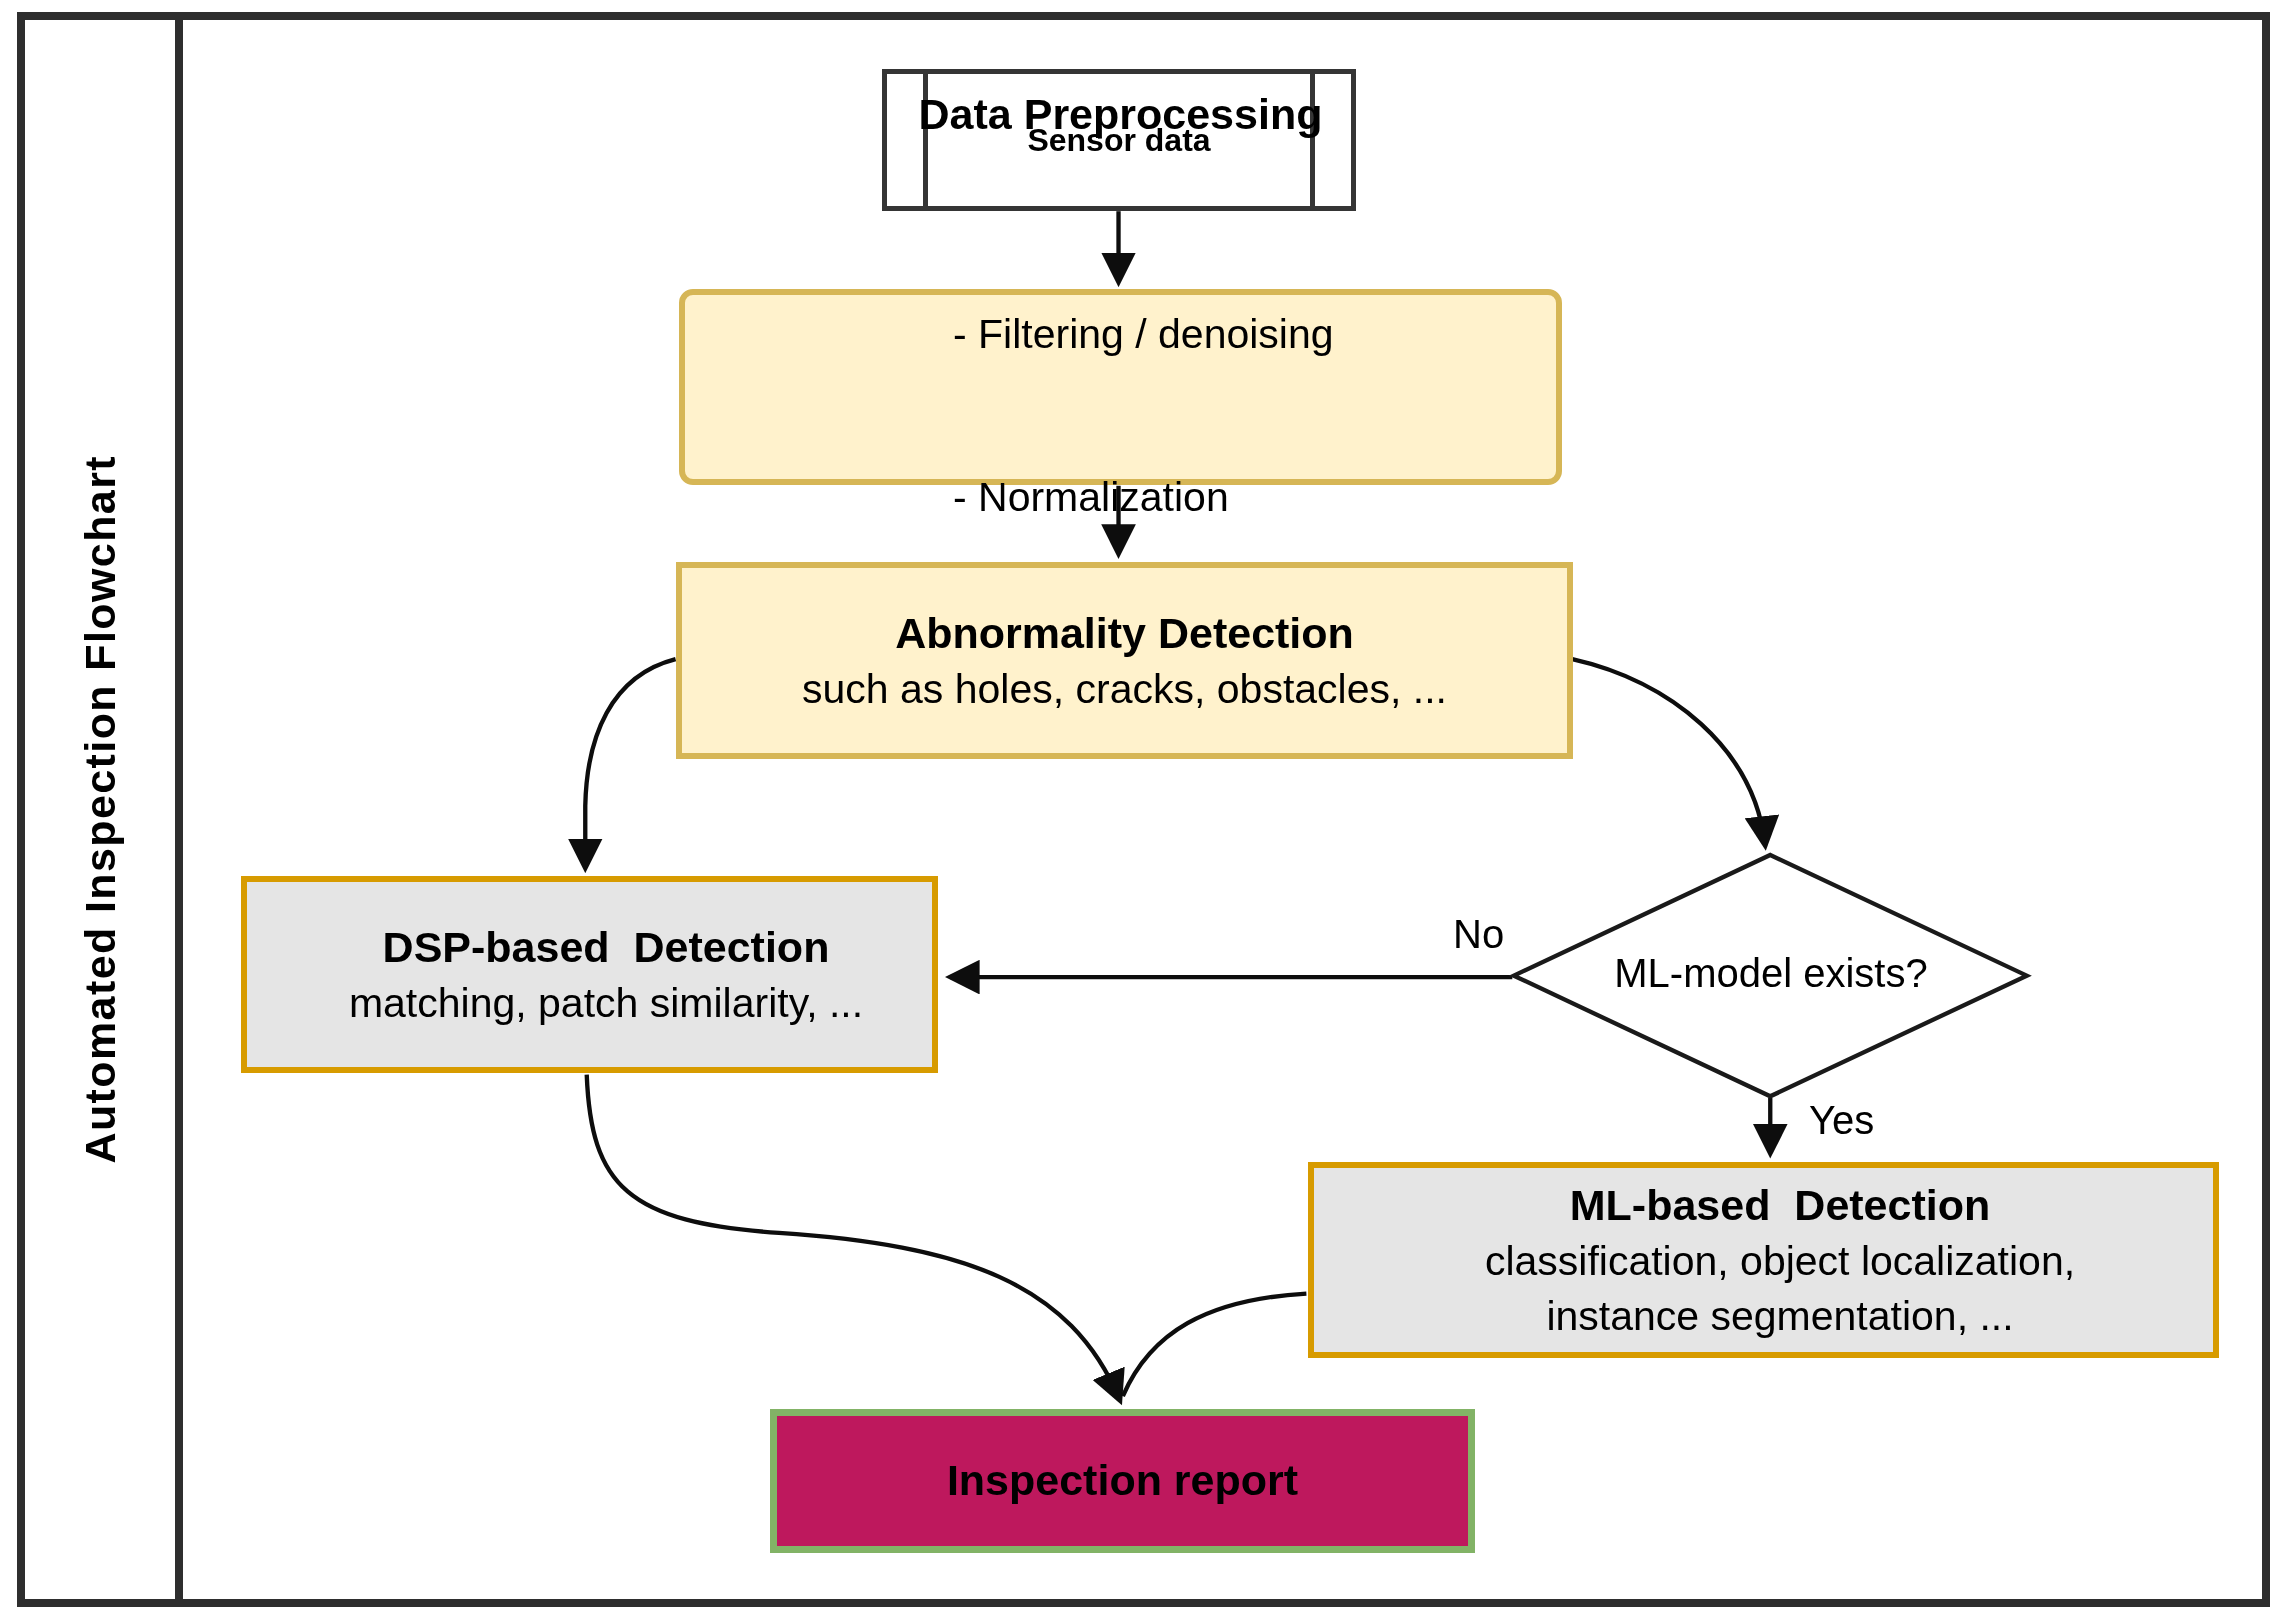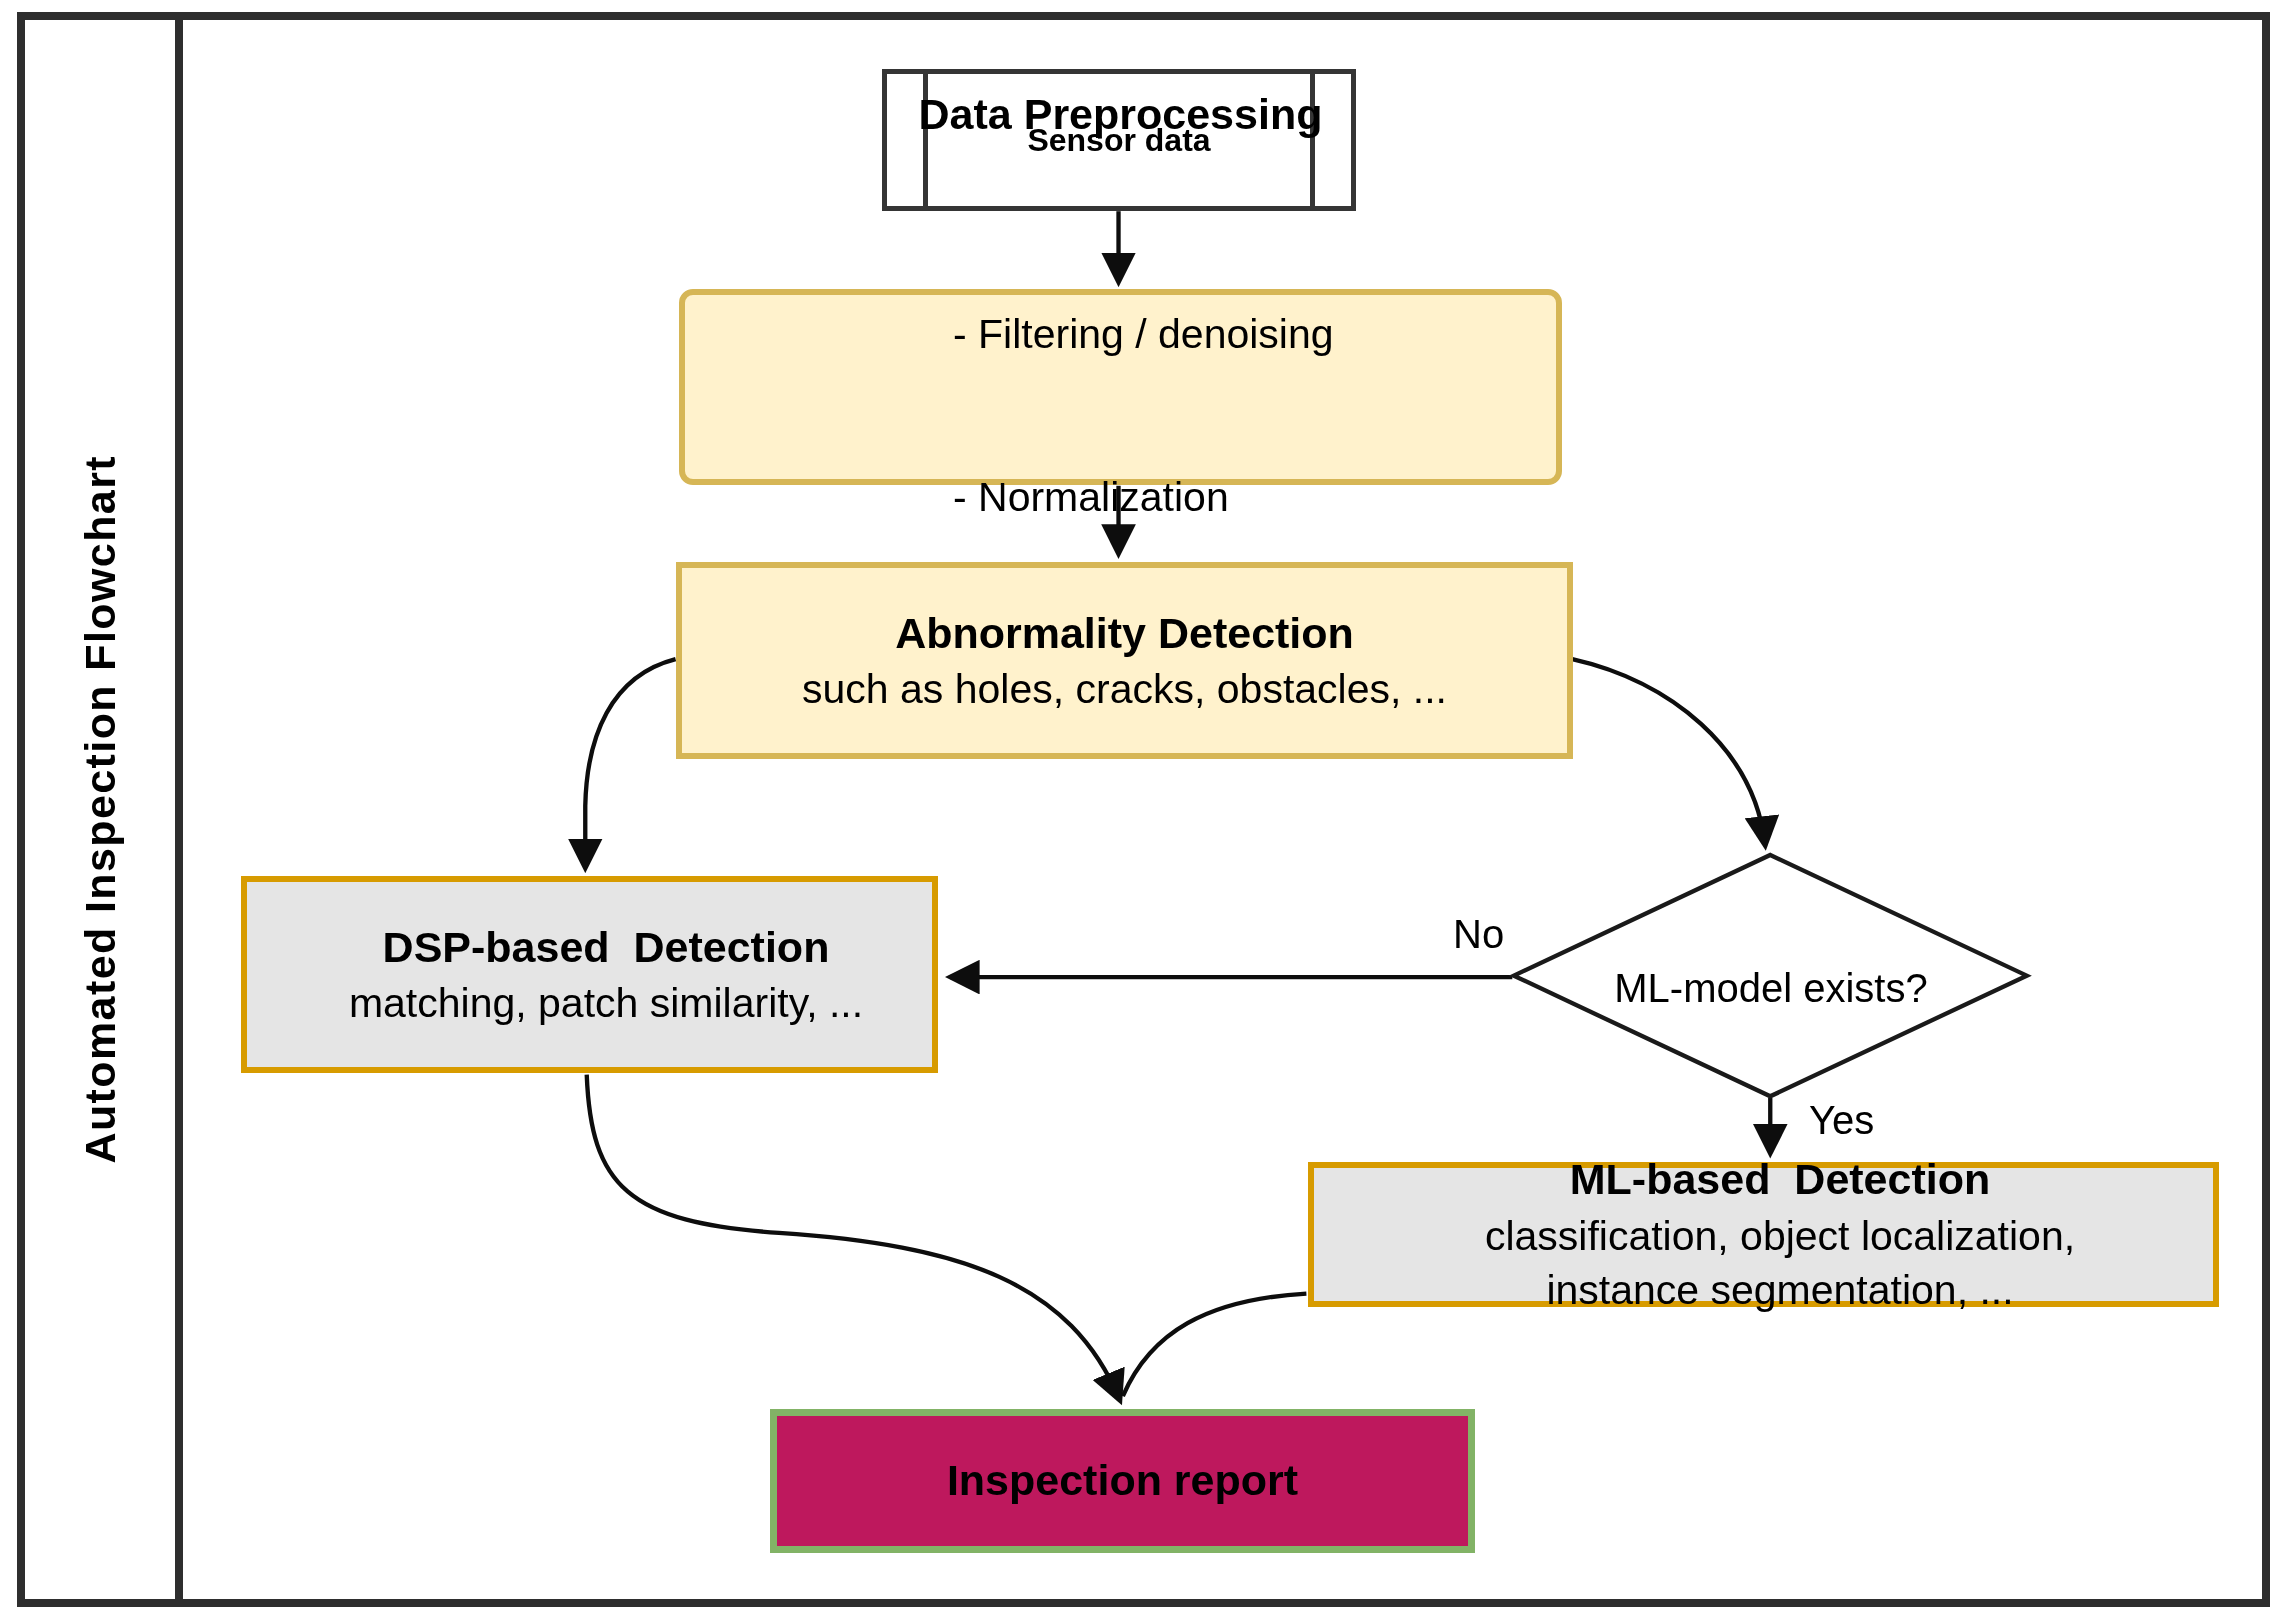--- a/index.html
+++ b/index.html
@@ -38,26 +38,26 @@
     left:882px;top:69px;width:474px;height:142px;
     background:#fff;border:5px solid #353535;
   }
   .sensor .bar{position:absolute;top:0;bottom:0;width:5px;background:#353535;}
   .sensor .bar.l{left:36px;} .sensor .bar.r{right:36px;}
   .sensor-label{font-weight:bold;font-size:32px;}
   .preprocessing{left:679px;top:289px;width:883px;height:196px;border-radius:14px;}
   .pre-lines{display:inline-block;text-align:left;margin:0 auto;}
   .abnormality{left:676px;top:562px;width:897px;height:197px;}
   .dsp{left:241px;top:876px;width:697px;height:197px;}
-  .ml{left:1308px;top:1162px;width:911px;height:145px;}
+  .ml{left:1308px;top:1162px;width:911px;height:196px;}
   .report{left:770px;top:1409px;width:705px;height:144px;}
   .report-label{font-weight:bold;font-size:43px;}
   .diamond-label{
     position:absolute;left:1554px;top:951px;width:434px;
-    text-align:center;font-size:40px;margin-top:15px;
+    text-align:center;font-size:40px;
   }
   .edge-label{position:absolute;font-size:40px;}
   .edge-label.no{left:1410px;top:912px;margin-left:43px;}
   .edge-label.yes{left:1809px;top:1098px;}
 </style>
 </head>
 <body>
 
 <div class="frame">
   <div class="title-strip">

